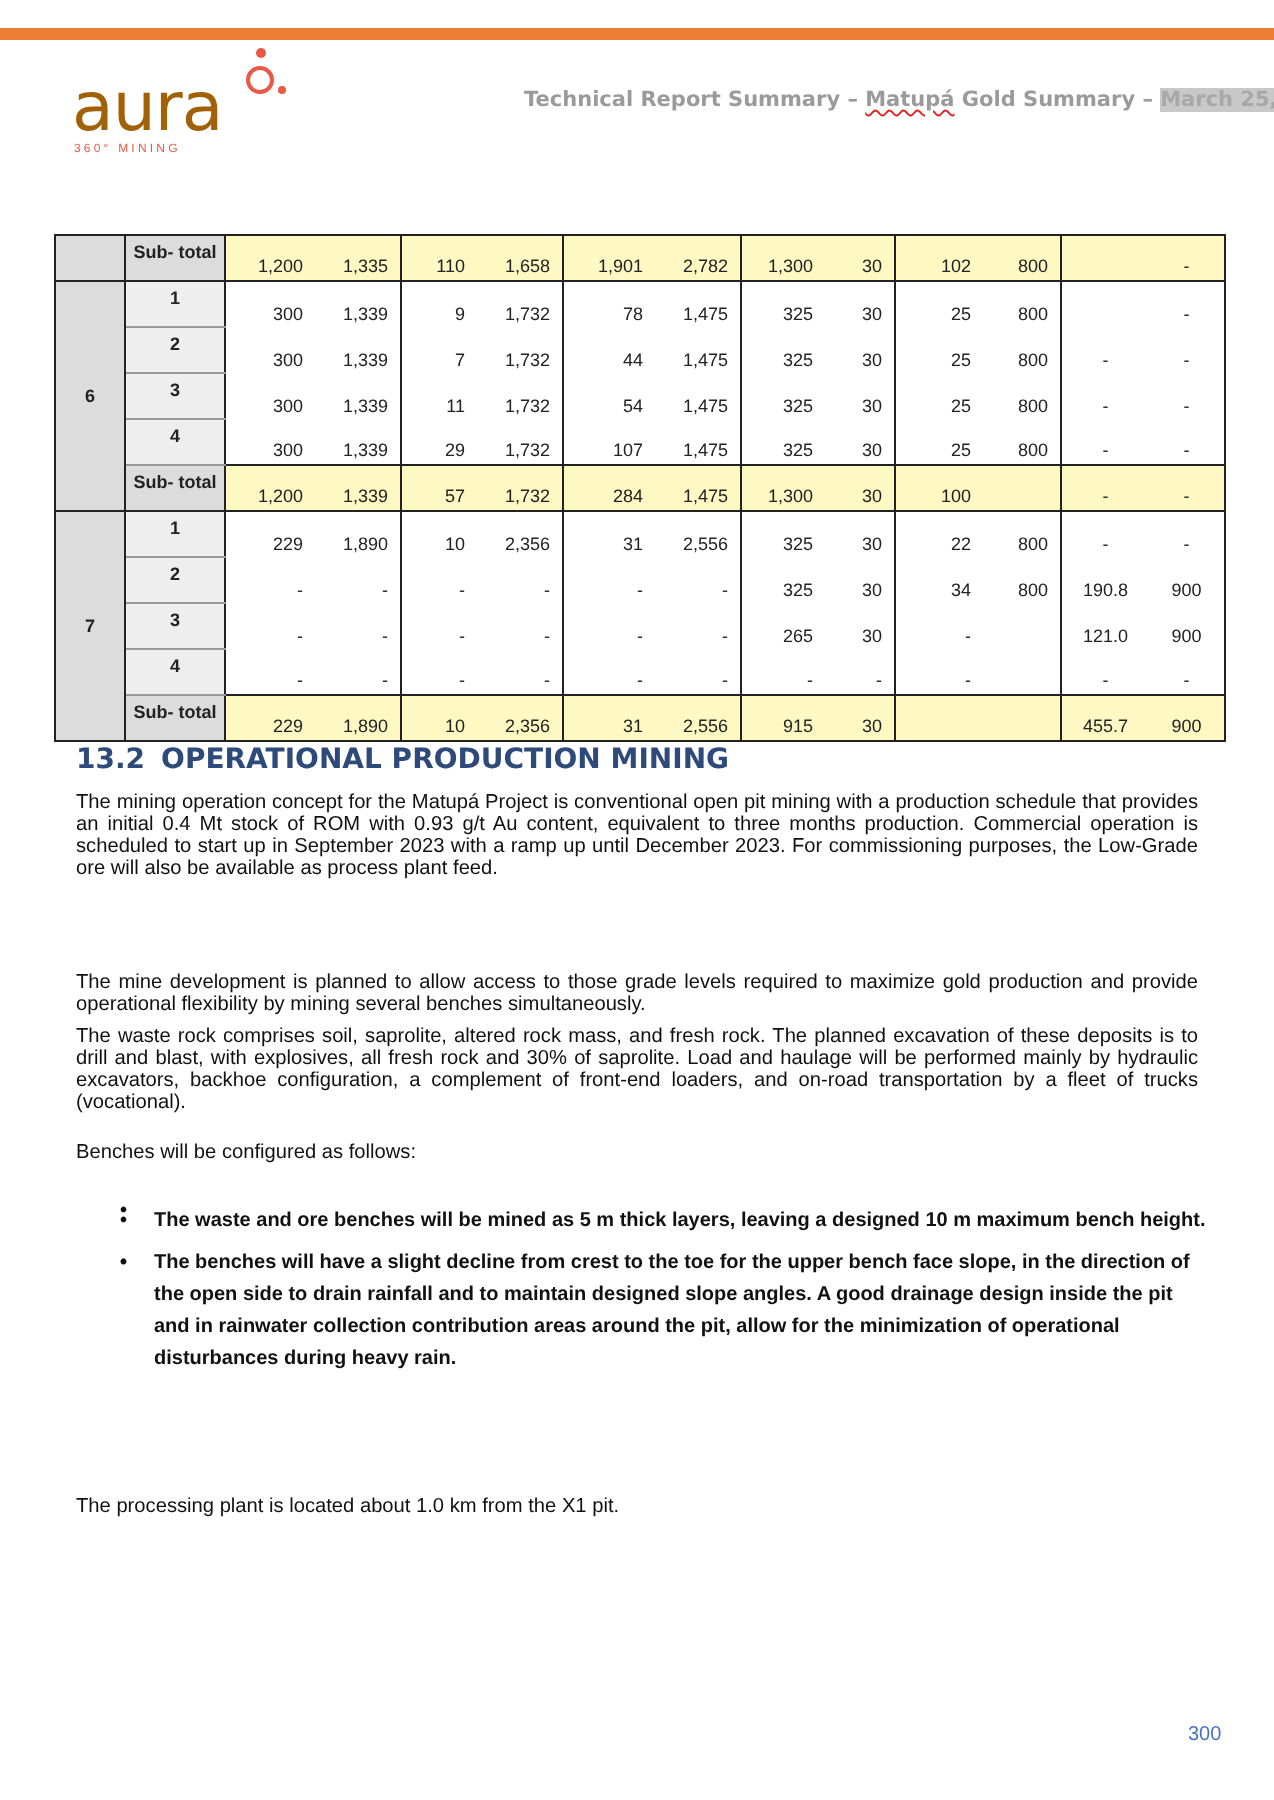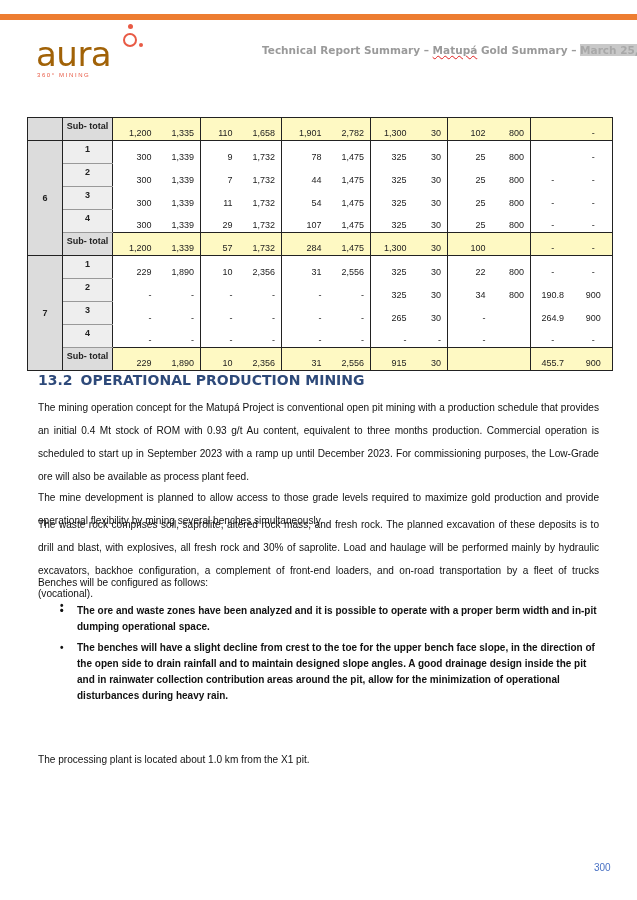--- a/index.html
+++ b/index.html
@@ -21,21 +21,21 @@
   table.prod td.bench { width:49px; background:#eeeeee; text-align:center; font-weight:bold; vertical-align:top; padding-top:3px; border-left:1.5px solid #222; border-right:1.5px solid #222; border-top:1px solid #999; border-bottom:1px solid #999; }
   table.prod td.bench.sub { background:#dcdcdc; border-top:1.5px solid #222; border-bottom:1.5px solid #222; }
   table.prod td.v { text-align:right; padding-right:6px; padding-bottom:2px; border-top:none; border-bottom:none; border-left:none; border-right:none; }
   table.prod td.v.gstart { border-left:1.5px solid #222; }
   table.prod td.v.gend { border-right:1.5px solid #222; }
   table.prod td.v.c { text-align:center; padding-right:0; }
   table.prod tr.subrow td.v { background:#fef9c3; border-top:1.5px solid #222; border-bottom:1.5px solid #222; }
 
   .h2 { position:absolute; left:38px; top:372px; font-family:"DejaVu Sans", sans-serif; font-size:14px; font-weight:bold; color:#2e4a7a; }
   .h2 .num { margin-right:8px; }
-  .para { position:absolute; left:38px; width:561px; font-family:"Liberation Sans", sans-serif; font-size:10.1px; line-height:23px; color:#111; text-align:justify; }
+  .para { position:absolute; left:38px; width:561px; font-family:"Liberation Sans", sans-serif; font-size:10.1px; line-height:11px; color:#111; text-align:justify; }
   .bullets { position:absolute; left:38px; top:598px; width:565px; font-family:"Liberation Sans", sans-serif; font-size:10px; line-height:16px; font-weight:bold; color:#111; }
   .bullet { position:relative; padding-left:39px; margin-bottom:5px; }
   .bullet .dot { position:absolute; left:22px; top:0; font-weight:bold; }
   .page-num { position:absolute; left:594px; top:862px; font-size:10px; color:#4a72c4; }
 </style>
 </head>
 <body>
 
 <div class="topbar"></div>
 
@@ -197,21 +197,21 @@
         <td class="v gstart">-</td>
         <td class="v gend">-</td>
         <td class="v gstart">-</td>
         <td class="v gend">-</td>
         <td class="v gstart">-</td>
         <td class="v gend">-</td>
         <td class="v gstart">265</td>
         <td class="v gend">30</td>
         <td class="v gstart">-</td>
         <td class="v gend"></td>
-        <td class="v gstart c">264.9</td>
+        <td class="v gstart c">121.0</td>
         <td class="v gend c">900</td>
       </tr>
       <tr>
         <td class="bench">4</td>
         <td class="v gstart">-</td>
         <td class="v gend">-</td>
         <td class="v gstart">-</td>
         <td class="v gend">-</td>
         <td class="v gstart">-</td>
         <td class="v gend">-</td>
@@ -244,20 +244,20 @@
   <span class="num">13.2</span><span>OPERATIONAL PRODUCTION MINING</span>
 </div>
 
 <div class="para" style="top:396px">The mining operation concept for the Matupá Project is conventional open pit mining with a production schedule that provides an initial 0.4 Mt stock of ROM with 0.93 g/t Au content, equivalent to three months production. Commercial operation is scheduled to start up in September 2023 with a ramp up until December 2023. For commissioning purposes, the Low-Grade ore will also be available as process plant feed.</div>
 <div class="para" style="top:486px">The mine development is planned to allow access to those grade levels required to maximize gold production and provide operational flexibility by mining several benches simultaneously.</div>
 <div class="para" style="top:513px">The waste rock comprises soil, saprolite, altered rock mass, and fresh rock.  The planned excavation of these deposits is to drill and blast, with explosives, all fresh rock and 30% of saprolite. Load and haulage will be performed mainly by hydraulic excavators, backhoe configuration, a complement of front-end loaders, and on-road transportation by a fleet of trucks (vocational).</div>
 <div class="para" style="top:571px">Benches will be configured as follows:</div>
 
 <div class="bullets">
   <div class="bullet"><span class="dot">•</span></div>
+  <div class="bullet"><span class="dot">•</span><span>The waste and ore benches will be mined as 5 m thick layers, leaving a designed 10 m maximum bench height.</span></div>
   <div class="bullet"><span class="dot">•</span></div>
-  <div class="bullet"><span class="dot">•</span><span>The ore and waste zones have been analyzed and it is possible to operate with a proper berm width and in-pit dumping operational space.</span></div>
   <div class="bullet"><span class="dot">•</span><span>The benches will have a slight decline from crest to the toe for the upper bench face slope, in the direction of the open side to drain rainfall and to maintain designed slope angles. A good drainage design inside the pit and in rainwater collection contribution areas around the pit, allow for the minimization of operational disturbances during heavy rain.</span></div>
 </div>
 
 <div class="para" style="top:748px">The processing plant is located about 1.0 km from the X1 pit.</div>
 
 <div class="page-num">300</div>
 
 </body></html>

